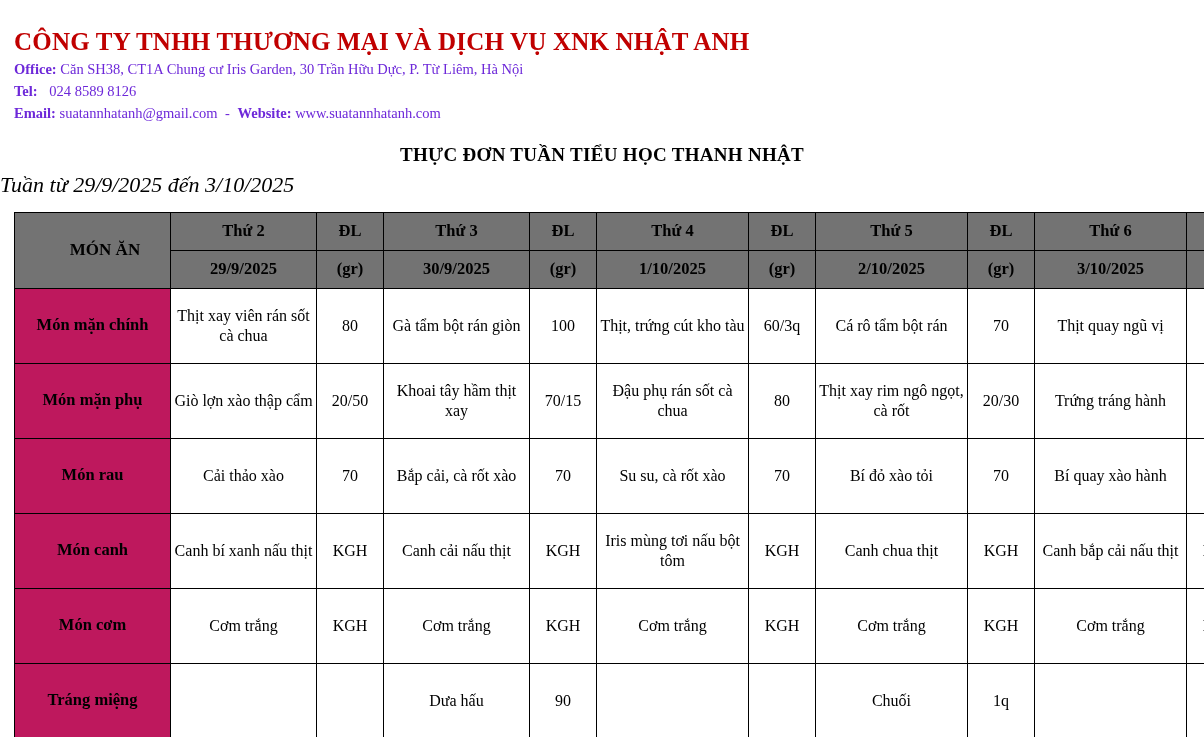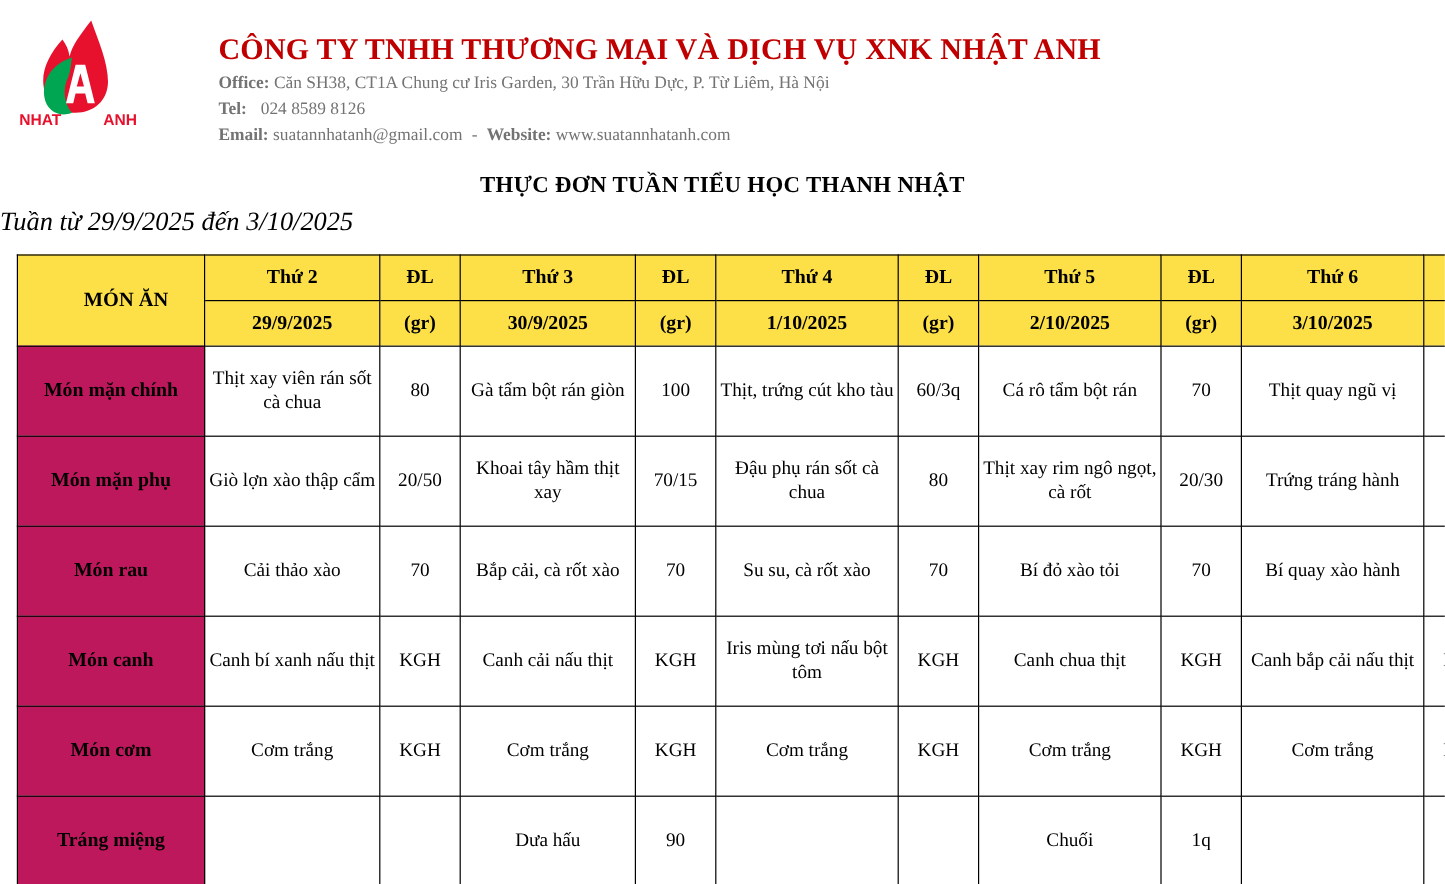--- a/index.html
+++ b/index.html
@@ -26,35 +26,34 @@
     width: 118px;
     height: 92px;
     position: relative;
     flex: 0 0 auto;
     margin-right: 10px;
   }
   .logo-svg { display: block; }
 
   .company-block {
     padding-top: 14px;
-    margin-left: 40px;
   }
   .company-name {
     font-family: "Liberation Serif", serif;
     font-weight: bold;
     font-size: 25px;
     color: #c00000;
     letter-spacing: 0.2px;
     line-height: 1.1;
     white-space: nowrap;
   }
   .company-line {
     font-family: "Liberation Serif", serif;
     font-size: 14.5px;
-    color: #737373;
+    color: #6d28d9;
     margin-top: 5px;
     white-space: nowrap;
   }
   .company-line .lbl { font-weight: bold; }
   .company-line .sep { padding: 0 4px; }
 
   
   .doc-title {
     text-align: center;
     font-weight: bold;
@@ -82,21 +81,21 @@
   }
   table.menu th, table.menu td {
     border: 1px solid #000000;
     text-align: center;
     vertical-align: middle;
     font-size: 16px;
     line-height: 1.25;
     padding: 4px 3px;
   }
   table.menu thead th {
-    background: #fde047;
+    background: #737373;
     font-weight: bold;
     font-size: 16.5px;
     height: 29px;
   }
   table.menu thead th.mon-an {
     font-size: 17px;
     padding-left: 28px;
   }
   table.menu tbody td {
     height: 66px;
@@ -111,33 +110,20 @@
   col.c-dl    { width: 67px; }
   col.c-day4  { width: 152px; }
   col.c-day5  { width: 152px; }
   col.c-day6  { width: 152px; }
 </style>
 </head>
 <body>
 
 <div class="letterhead">
 
-  <div class="logo-wrap">
-    <svg class="logo-svg" width="118" height="92" viewBox="0 0 118 92">
-
-      <path d="M62 3 C52 16 46 24 44 33 C43 27 41 23 38 19 C28 30 22 42 22 53 C22 70 34 80 49 80 C64 80 76 70 76 54 C76 38 68 20 62 3 Z" fill="#e8112d"></path>
-
-      <path d="M46 34 C30 39 21 52 23 67 C25 79 36 84 46 80 C39 72 38 60 43 50 C45 45 45 39 46 34 Z" fill="#00a651"></path>
-
-      <path d="M49 40 L41 72 L47 72 L49 64 L57 64 L59 72 L65 72 L57 40 Z M50 58 L53 47 L56 58 Z" fill="#ffffff"></path>
-
-      <text x="2" y="90" font-family="Liberation Sans, sans-serif" font-size="13" font-weight="bold" fill="#e8112d">NHAT</text>
-      <text x="72" y="90" font-family="Liberation Sans, sans-serif" font-size="13" font-weight="bold" fill="#e8112d">ANH</text>
-    </svg>
-  </div>
 
   <div class="company-block">
     <div class="company-name">CÔNG TY TNHH THƯƠNG MẠI VÀ DỊCH VỤ XNK NHẬT ANH</div>
     <div class="company-line">
       <span class="lbl">Office:</span>
       <span>Căn SH38, CT1A Chung cư Iris Garden, 30 Trần Hữu Dực, P. Từ Liêm, Hà Nội</span>
     </div>
     <div class="company-line">
       <span class="lbl">Tel:</span>
       <span class="sep"></span>

